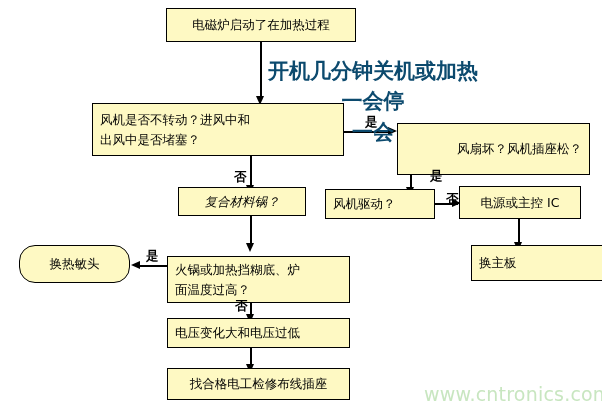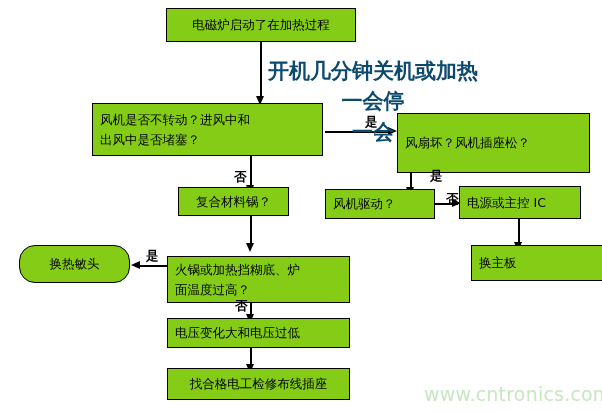--- a/index.html
+++ b/index.html
@@ -12,21 +12,21 @@
     width: 602px;
     height: 413px;
     background: #ffffff;
     overflow: hidden;
     font-family: "DejaVu Sans", "Liberation Sans", sans-serif;
   }
   .node {
     position: absolute;
     box-sizing: border-box;
     border: 1.6px solid #000000;
-    background: #84cc16;
+    background: #fef9c3;
     color: #000000;
     font-size: 12.5px;
     line-height: 1.55;
     padding: 3px 7px;
     display: flex;
     flex-direction: column;
     justify-content: center;
     align-items: flex-start;
     white-space: pre-line;
     z-index: 3;
@@ -129,38 +129,38 @@
   <div class="elabel" style="left:146px; top:248px;">是</div>
   <div class="elabel" style="left:235px; top:298px;">否</div>
 
   <div class="floating-note" style="left:262px; top:56px; width:222px;">开机几分钟关机或加热一会停
 一会</div>
 
   <div class="node" style="left:166px; top:8px; width:190px; height:34px; align-items:center;">
     <span>电磁炉启动了在加热过程</span>
   </div>
 
-  <div class="node" style="left:92px; top:103px; width:231px; height:53px;">
+  <div class="node" style="left:92px; top:103px; width:252px; height:53px;">
     <span>风机是否不转动？进风中和
 出风中是否堵塞？</span>
   </div>
 
-  <div class="node" style="left:397px; top:113px; width:193px; height:60px; align-items:flex-start;">
+  <div class="node" style="left:397px; top:123px; width:193px; height:52px; align-items:flex-end;">
     <span>风扇坏？风机插座松？</span>
   </div>
 
-  <div class="node" style="left:178px; top:187px; width:111px; height:29px; align-items:center;">
+  <div class="node" style="left:178px; top:187px; width:128px; height:29px; align-items:center;font-style:italic;">
     <span>复合材料锅？</span>
   </div>
 
   <div class="node" style="left:325px; top:189px; width:110px; height:30px; ">
     <span>风机驱动？</span>
   </div>
 
-  <div class="node" style="left:459px; top:186px; width:122px; height:33px; align-items:flex-start;">
+  <div class="node" style="left:459px; top:186px; width:122px; height:33px; align-items:center;">
     <span>电源或主控 IC</span>
   </div>
 
   <div class="node" style="left:19px; top:245px; width:111px; height:38px; align-items:center;border-radius:16px;">
     <span>换热敏头</span>
   </div>
 
   <div class="node" style="left:167px; top:256px; width:183px; height:47px;">
     <span>火锅或加热挡糊底、炉
 面温度过高？</span>

